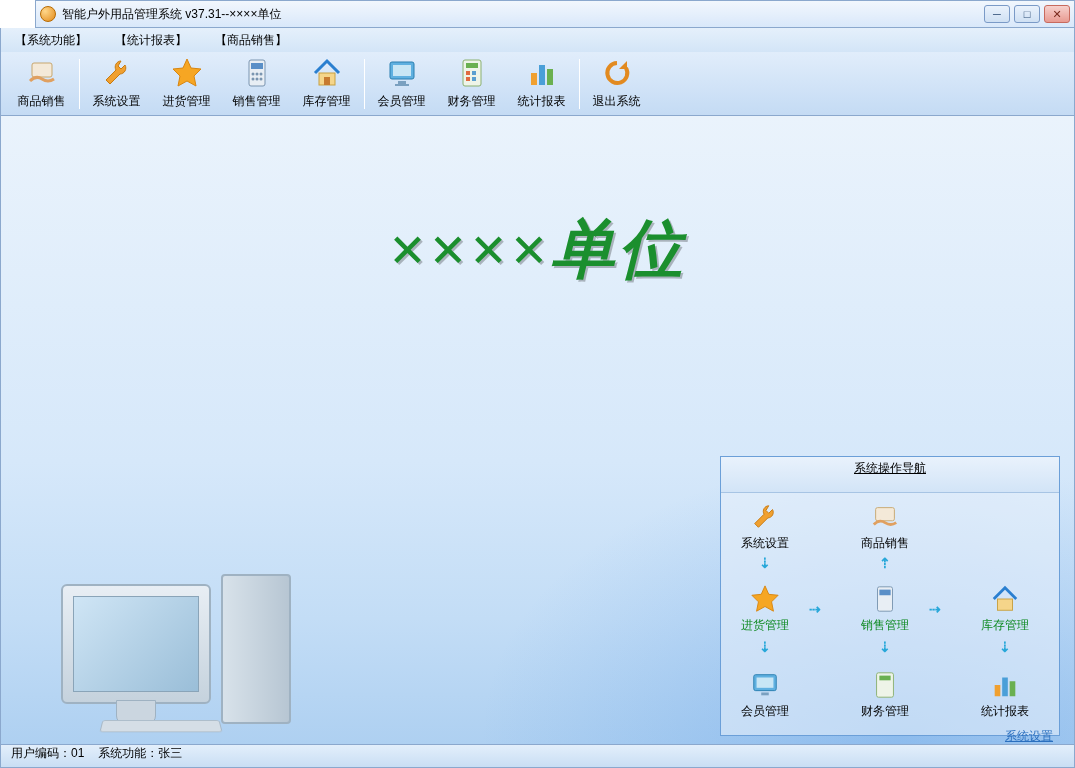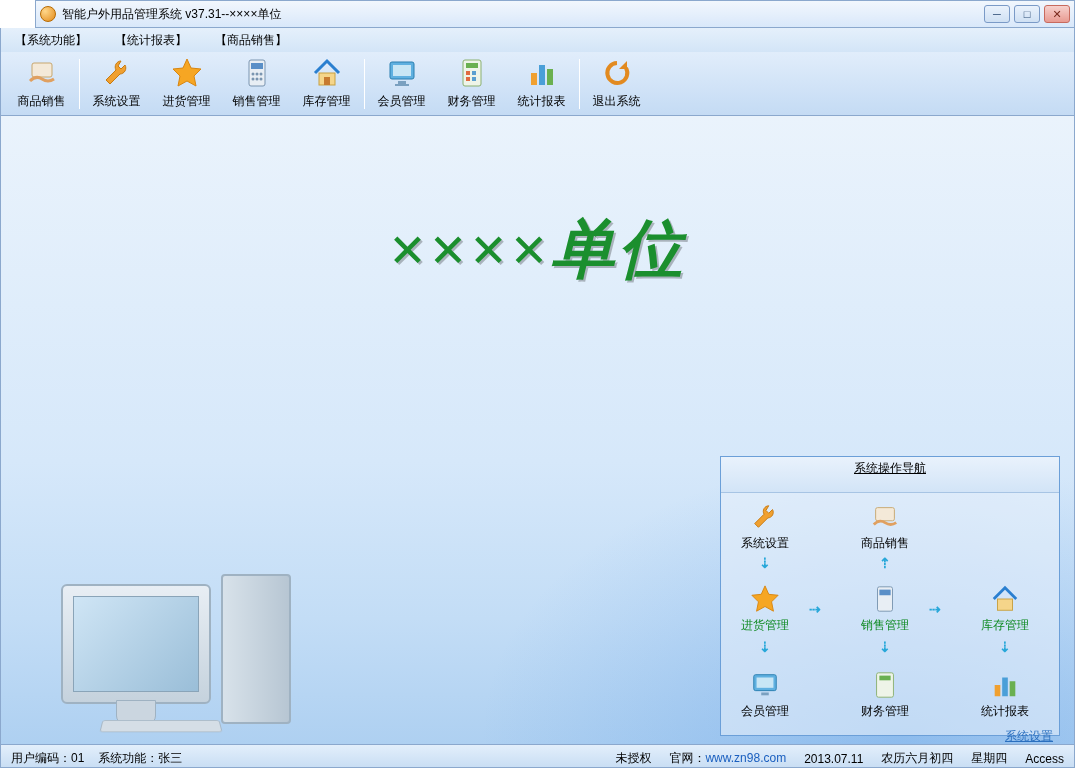--- a/index.html
+++ b/index.html
@@ -110,21 +110,21 @@
 .nav-item .ni-icon { width:32px; height:32px; display:flex; align-items:center; justify-content:center;}
 .nav-item .ni-label { font-size:12px; }
 .nav-arrow { position:absolute; font-size:14px; color:#27a7d9; font-weight:bold;}
 .bg-setting { position:absolute; right:6px; bottom:4px; font-size:12px; color:#2a6fbf; text-decoration:underline; cursor:pointer;}
 
 
 .statusbar {
   height:24px;
   background: linear-gradient(to bottom,#e3effb,#c9def4);
   border:1px solid #8ba8cd;
-  display:flex; align-items:flex-end;
+  display:flex; align-items:flex-start;
   font-size:12px; padding:0 10px;
 }
 .statusbar .sb-left { flex:1; display:flex; gap:14px;}
 .statusbar .sb-right { display:flex; gap:18px; align-items:center;}
 .statusbar a { color:#1a5fbf; text-decoration:none;}
 
 .green { color:#0f8a22; }
 
 
 svg { display:block; }
@@ -348,23 +348,13 @@
       <a class="bg-setting">系统设置</a>
     </div>
   </div>
 </div>
 
 <div class="statusbar">
   <div class="sb-left">
     <span>用户编码：01</span>
     <span>系统功能：张三</span>
   </div>
-  <div class="sb-right">
-    <span>未授权</span>
-    <span>
-      <span>官网：</span><a href="#">www.zn98.com</a>
-    </span>
-    <span>2013.07.11</span>
-    <span>农历六月初四</span>
-    <span>星期四</span>
-    <span>Access</span>
-  </div>
 </div>
 
 </body></html>

